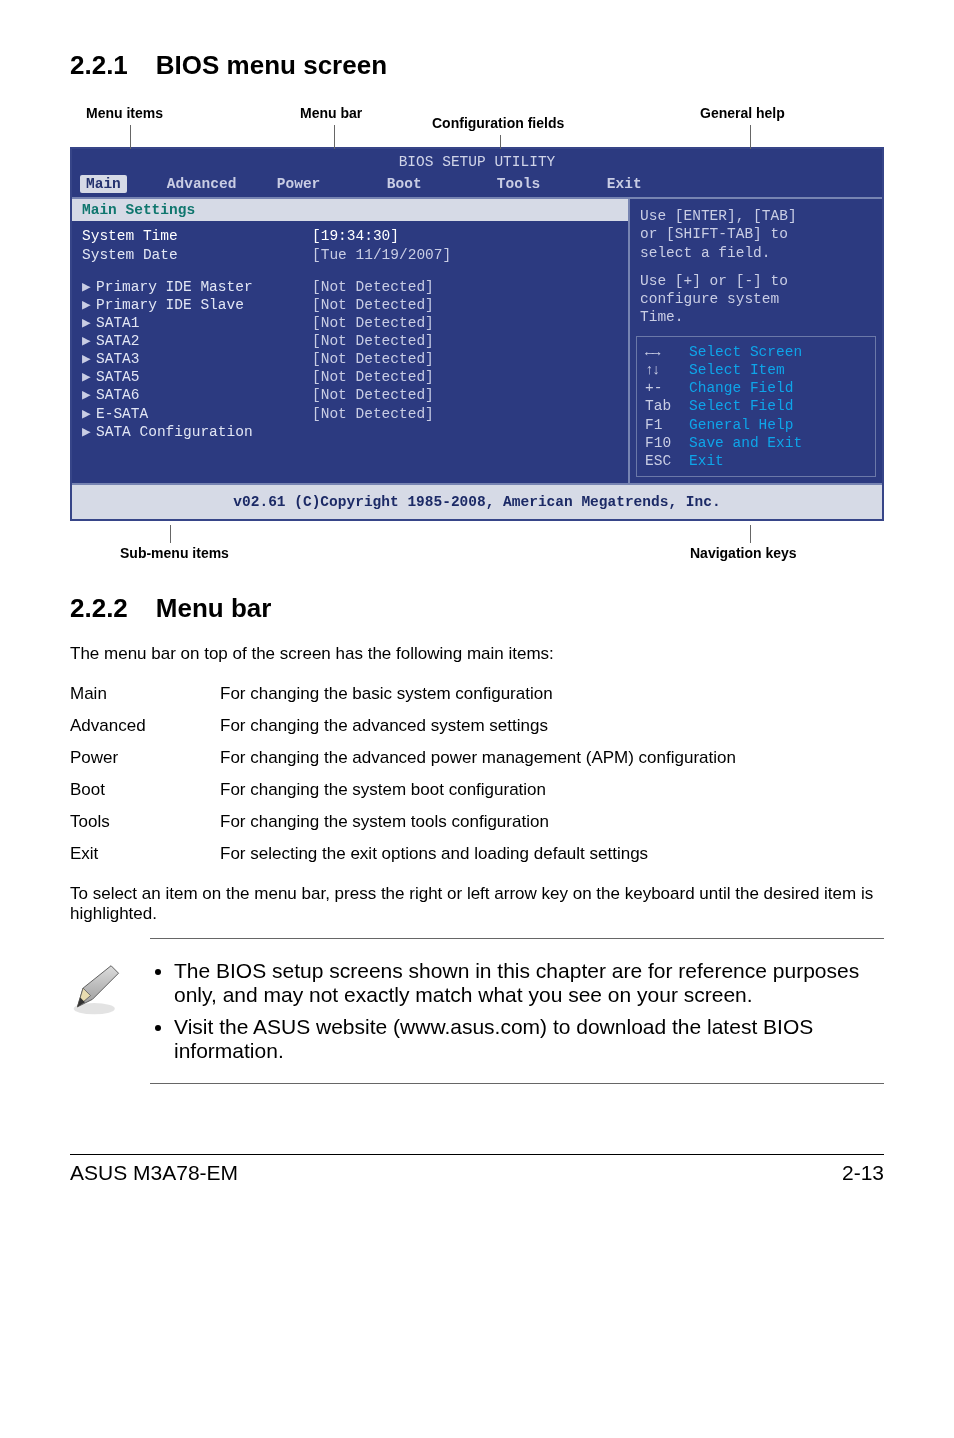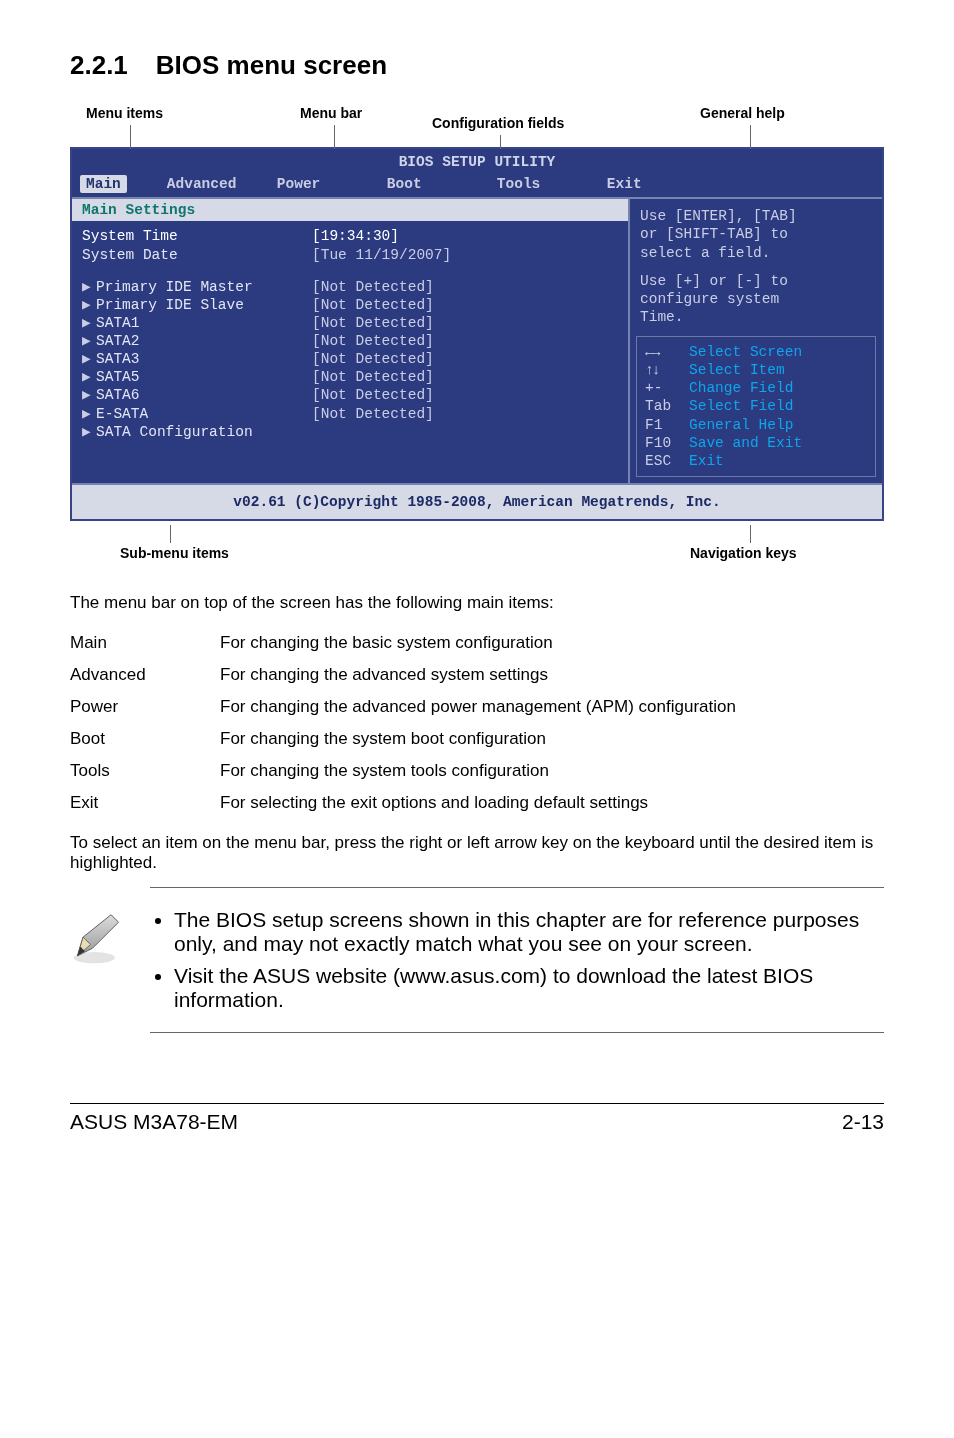--- a/index.html
+++ b/index.html
@@ -37,21 +37,21 @@
     border: 2px solid #374588;
     background: #2c3a80;
     font-family: "Courier New", Courier, monospace;
     font-size: 14.5px;
     line-height: 1.25;
   }
   .bios-header {
     text-align: center;
     color: #d0d4e8;
     padding: 4px 0 2px 0;
-    font-weight: bold;
+    font-weight: normal;
   }
   .menubar {
     display: flex;
     padding: 2px 8px 4px 8px;
     color: #c9cde4;
     font-weight: bold;
   }
   .menubar .mitem { width: 110px; }
   .menubar .selected {
     background: #d6dae6;
@@ -291,20 +291,23 @@
     <div class="bios-footer">v02.61 (C)Copyright 1985-2008, American Megatrends, Inc.</div>
   </div>
 
   <div class="labels-bottom">
     <div class="lbl-line" style="left:100px; top:0; height:18px"></div>
     <div class="lbl-line" style="left:680px; top:0; height:18px"></div>
     <span class="lbl" style="left:50px;  top:20px">Sub-menu items</span>
     <span class="lbl" style="left:620px; top:20px">Navigation keys</span>
   </div>
 
+  <h2>
+    <span class="secnum">2.2.2</span><span>Menu bar</span>
+  </h2>
 
   <div class="bodytext">
     <p>The menu bar on top of the screen has the following main items:</p>
 
     <table class="defs">
       <tbody>
           <tr>
             <td class="term">Main</td>
             <td>For changing the basic system configuration</td>
           </tr>

